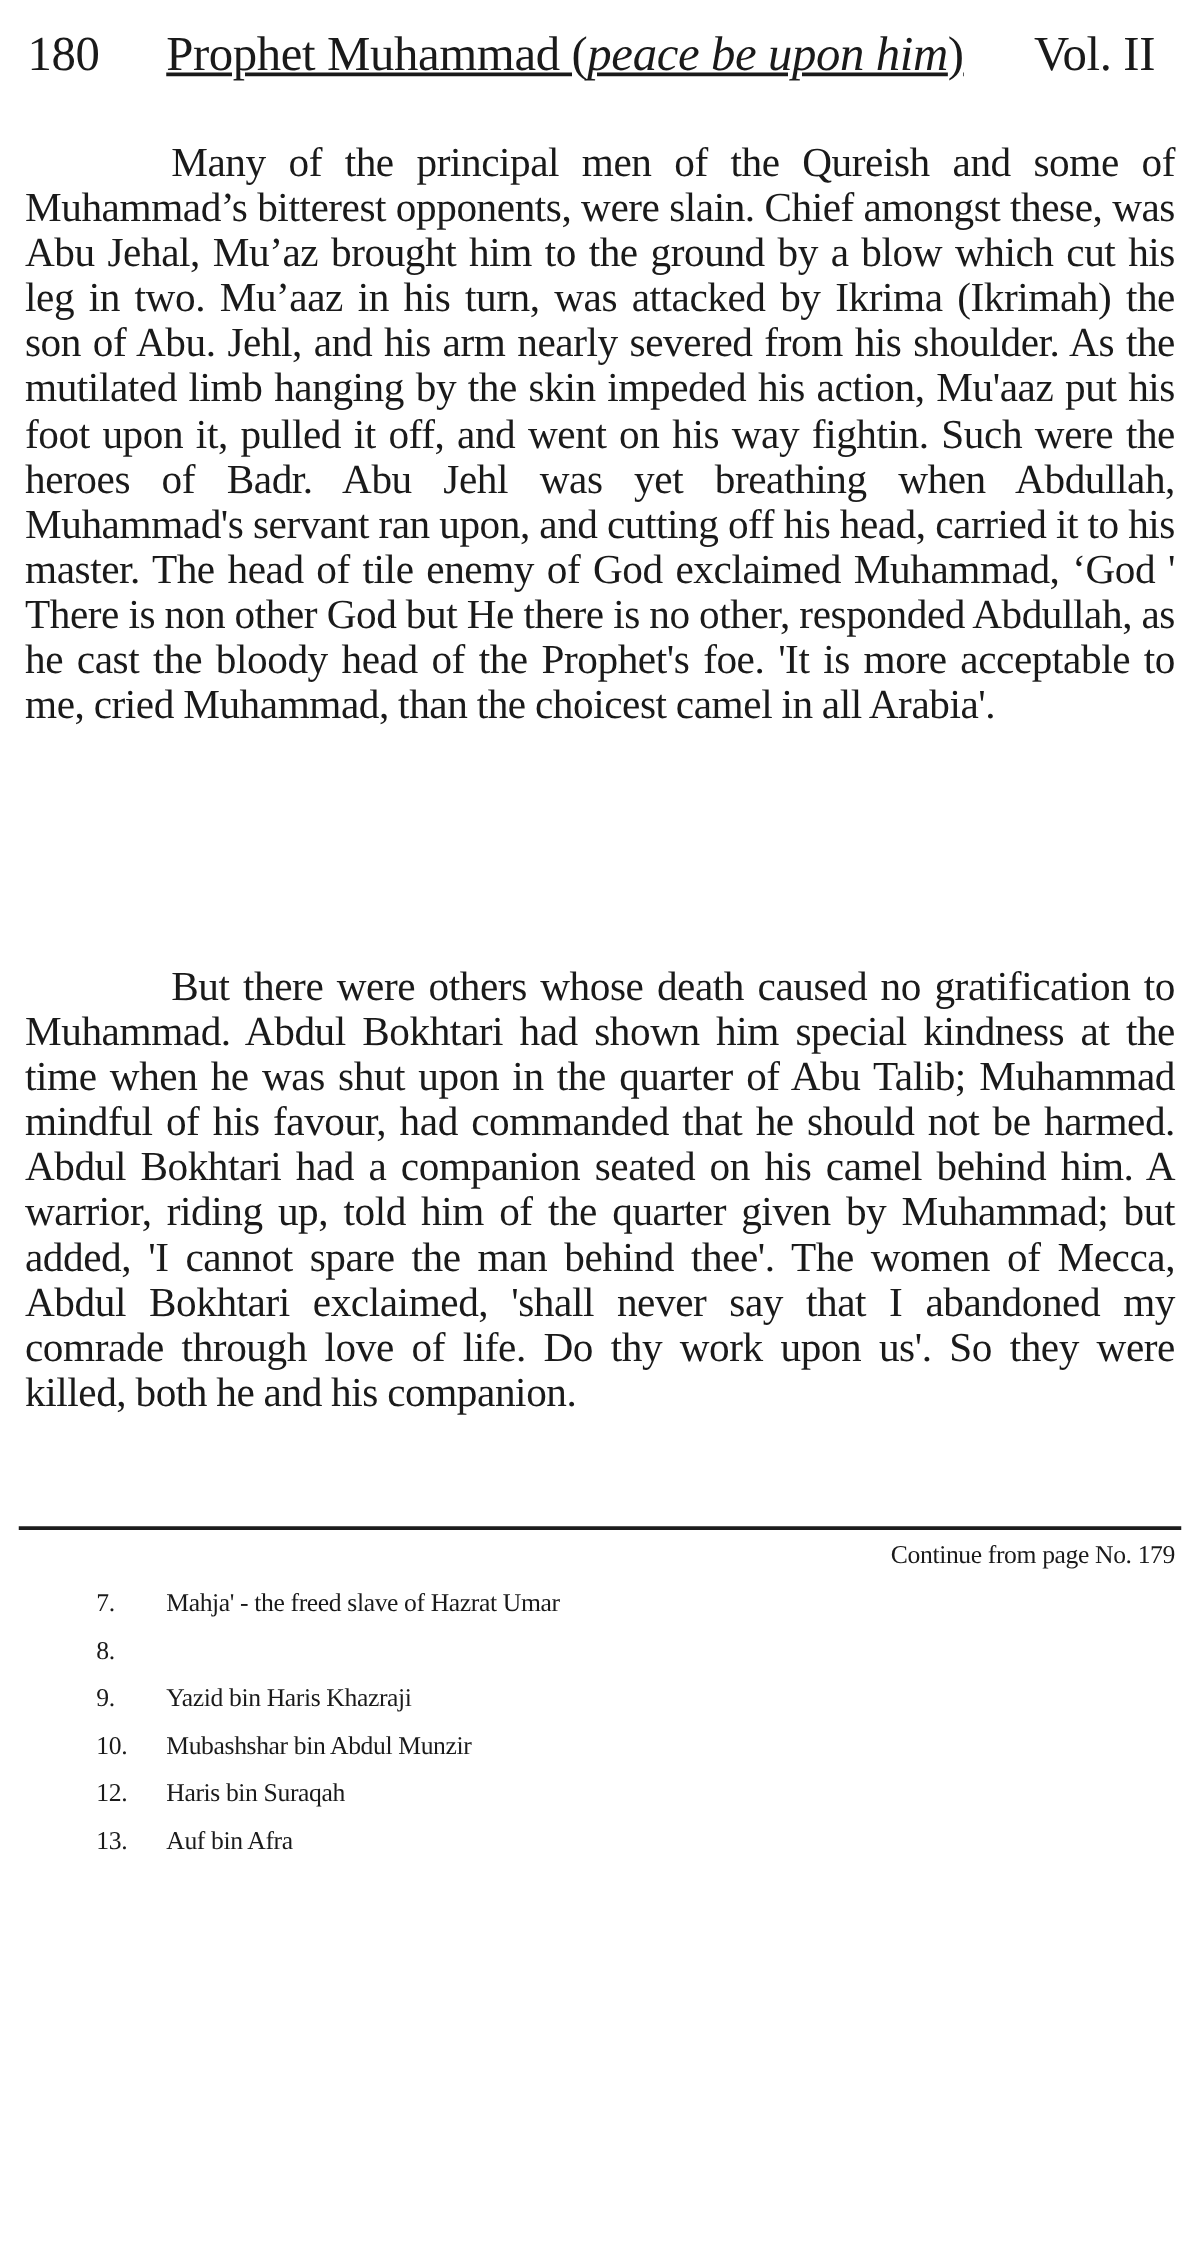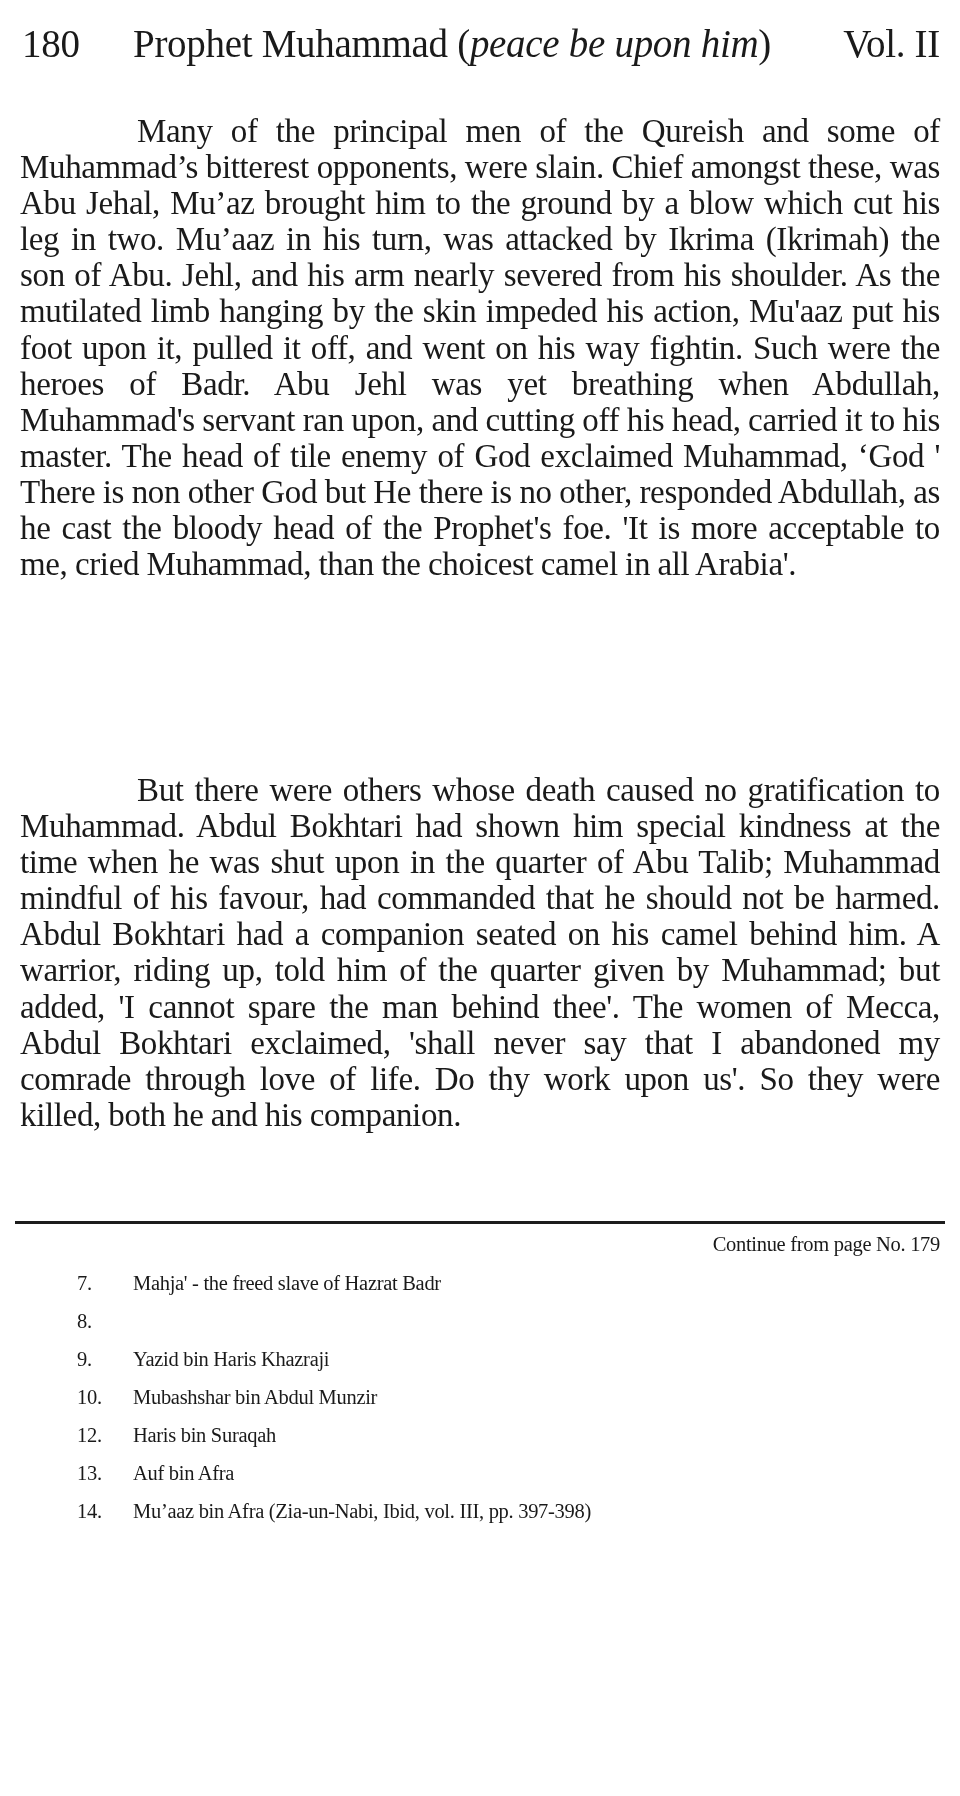--- a/index.html
+++ b/index.html
@@ -27,27 +27,28 @@
     }
     .page-number {
       position: absolute;
       left: 0;
       top: 0;
     }
     .running-title {
       position: absolute;
       left: 111px;
       top: 0;
+      text-decoration: underline;
     }
     .running-title em {
       font-style: italic;
     }
     .volume-label {
       position: absolute;
-      right: 0;
+      right: 16px;
       top: 0;
     }
     .body-text {
       position: absolute;
       left: 20px;
       width: 920px;
       font-size: 33px;
       line-height: 36.1px;
       text-align: justify;
       letter-spacing: -0.35px;
@@ -118,39 +119,35 @@
   <p class="body-text para" id="para-2">But there were others whose death caused no gratification to Muhammad. Abdul Bokhtari had shown him special kindness at the time when he was shut upon in the quarter of Abu Talib; Muhammad mindful of his favour, had commanded that he should not be harmed. Abdul Bokhtari had a companion seated on his camel behind him. A warrior, riding up, told him of the quarter given by Muhammad; but added, 'I cannot spare the man behind thee'. The women of Mecca, Abdul Bokhtari exclaimed, 'shall never say that I abandoned my comrade through love of life. Do thy work upon us'. So they were killed, both he and his companion.</p>
 </main>
 
 <hr class="footnote-rule">
 
 <section class="footnotes">
   <div class="footnote-heading">Continue from page No. 179</div>
   <ol class="footnote-list">
     <li class="footnote-item">
       <span class="footnote-num">7.</span>
-      <span class="footnote-text">Mahja' - the freed slave of Hazrat Badr</span>
+      <span class="footnote-text">Mahja' - the freed slave of Hazrat Umar</span>
     </li>
     <li class="footnote-item">
       <span class="footnote-num">8.</span>
     </li>
     <li class="footnote-item">
       <span class="footnote-num">9.</span>
       <span class="footnote-text">Yazid bin Haris Khazraji</span>
     </li>
     <li class="footnote-item">
       <span class="footnote-num">10.</span>
       <span class="footnote-text">Mubashshar bin Abdul Munzir</span>
     </li>
     <li class="footnote-item">
       <span class="footnote-num">12.</span>
       <span class="footnote-text">Haris bin Suraqah</span>
     </li>
     <li class="footnote-item">
       <span class="footnote-num">13.</span>
       <span class="footnote-text">Auf bin Afra</span>
     </li>
-    <li class="footnote-item">
-      <span class="footnote-num">14.</span>
-      <span class="footnote-text">Mu’aaz bin Afra (Zia-un-Nabi, Ibid, vol. III, pp. 397-398)</span>
-    </li>
   </ol>
 </section>
 
 </body></html>

